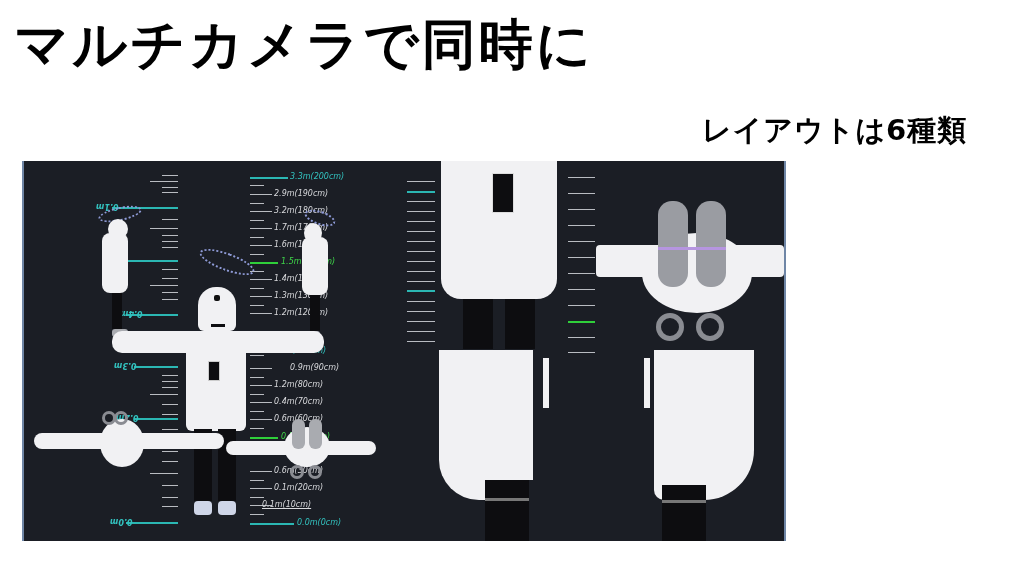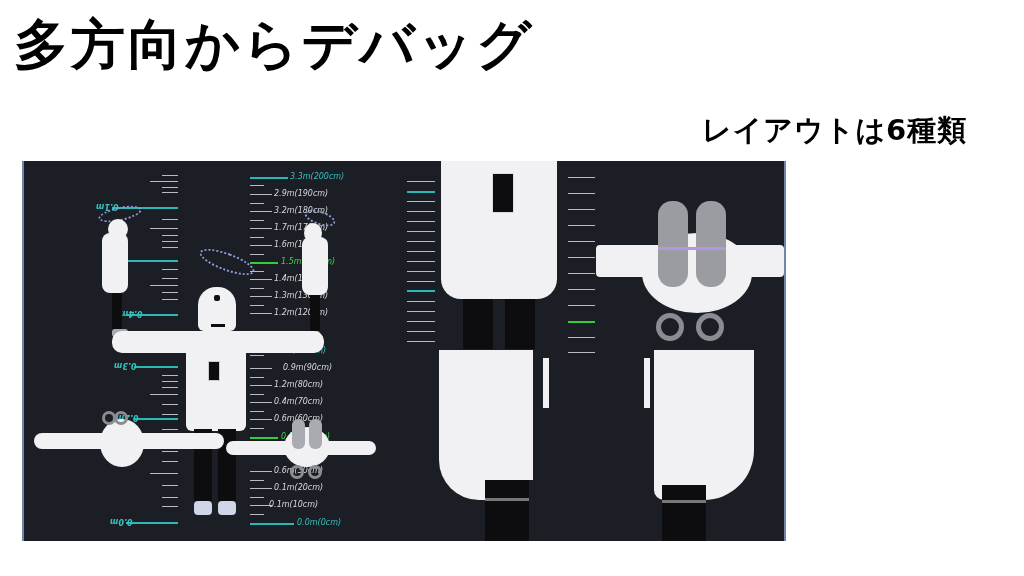--- a/index.html
+++ b/index.html
@@ -25,21 +25,21 @@
   .white { position:absolute; background:#f1f1f3; }
   .black { position:absolute; background:#0d0d10; }
   .grey { position:absolute; background:#a9abb0; }
   .halo { position:absolute; border:2px dotted #8e9ad6; border-radius:50%; }
   .ring { position:absolute; border:5px solid #8a8c92; border-radius:50%; }
 </style>
 </head>
 <body>
 
 <div class="headline">
-  <div>多方向からデバッグ</div>
+  <div>マルチカメラで同時に</div>
 </div>
 <div class="subhead">レイアウトは6種類</div>
 
 <div class="viewport">
 
   <div class="panel" style="left:0;top:0;width:380px;height:380px;">
 
     <div>
       <div class="tick" style="left:140px;top:14px;width:16px;"></div>
       <div class="tick" style="left:128px;top:20px;width:28px;"></div>
@@ -105,42 +105,42 @@
       <div class="lbl" style="left:252px;top:113px;">1.4m(140cm)</div>
       <div class="tick" style="left:228px;top:127px;width:14px;"></div>
       <div class="tick" style="left:228px;top:135px;width:22px;"></div>
       <div class="lbl" style="left:252px;top:130px;">1.3m(130cm)</div>
       <div class="tick" style="left:228px;top:144px;width:14px;"></div>
       <div class="tick" style="left:228px;top:152px;width:22px;"></div>
       <div class="lbl" style="left:252px;top:147px;">1.2m(120cm)</div>
       <div class="lbl cyan" style="left:250px;top:185px;">1.0m(100cm)</div>
       <div class="tick" style="left:228px;top:194px;width:14px;"></div>
       <div class="tick" style="left:228px;top:207px;width:22px;"></div>
-      <div class="lbl" style="left:261px;top:202px;">0.9m(90cm)</div>
+      <div class="lbl" style="left:268px;top:202px;">0.9m(90cm)</div>
       <div class="tick" style="left:228px;top:216px;width:14px;"></div>
       <div class="tick" style="left:228px;top:224px;width:22px;"></div>
       <div class="lbl" style="left:252px;top:219px;">1.2m(80cm)</div>
       <div class="tick" style="left:228px;top:233px;width:14px;"></div>
       <div class="tick" style="left:228px;top:241px;width:22px;"></div>
       <div class="lbl" style="left:252px;top:236px;">0.4m(70cm)</div>
       <div class="tick" style="left:228px;top:250px;width:14px;"></div>
       <div class="tick" style="left:228px;top:258px;width:22px;"></div>
       <div class="lbl" style="left:252px;top:253px;">0.6m(60cm)</div>
       <div class="tick" style="left:228px;top:267px;width:14px;"></div>
       <div class="tick green" style="left:228px;top:276px;width:28px;"></div>
       <div class="lbl green" style="left:259px;top:271px;">0.5m(50cm)</div>
       <div class="tick" style="left:228px;top:293px;width:14px;"></div>
       <div class="tick" style="left:228px;top:310px;width:22px;"></div>
       <div class="lbl" style="left:252px;top:305px;">0.6m(30cm)</div>
       <div class="tick" style="left:228px;top:319px;width:14px;"></div>
       <div class="tick" style="left:228px;top:327px;width:22px;"></div>
       <div class="lbl" style="left:252px;top:322px;">0.1m(20cm)</div>
       <div class="tick" style="left:228px;top:336px;width:14px;"></div>
       <div class="tick" style="left:228px;top:344px;width:22px;"></div>
-      <div class="lbl" style="left:247px;top:339px;">0.1m(10cm)</div>
+      <div class="lbl" style="left:240px;top:339px;text-decoration:underline;">0.1m(10cm)</div>
       <div class="tick" style="left:228px;top:353px;width:14px;"></div>
       <div class="tick cyan" style="left:228px;top:362px;width:44px;"></div>
       <div class="lbl cyan" style="left:275px;top:357px;">0.0m(0cm)</div>
     </div>
 
     <div class="halo" style="left:76px;top:46px;width:40px;height:10px;transform:rotate(-12deg);"></div>
     <div class="halo" style="left:176px;top:92px;width:54px;height:14px;transform:rotate(20deg);"></div>
     <div class="halo" style="left:282px;top:50px;width:28px;height:10px;transform:rotate(18deg);"></div>
 
     <div>

